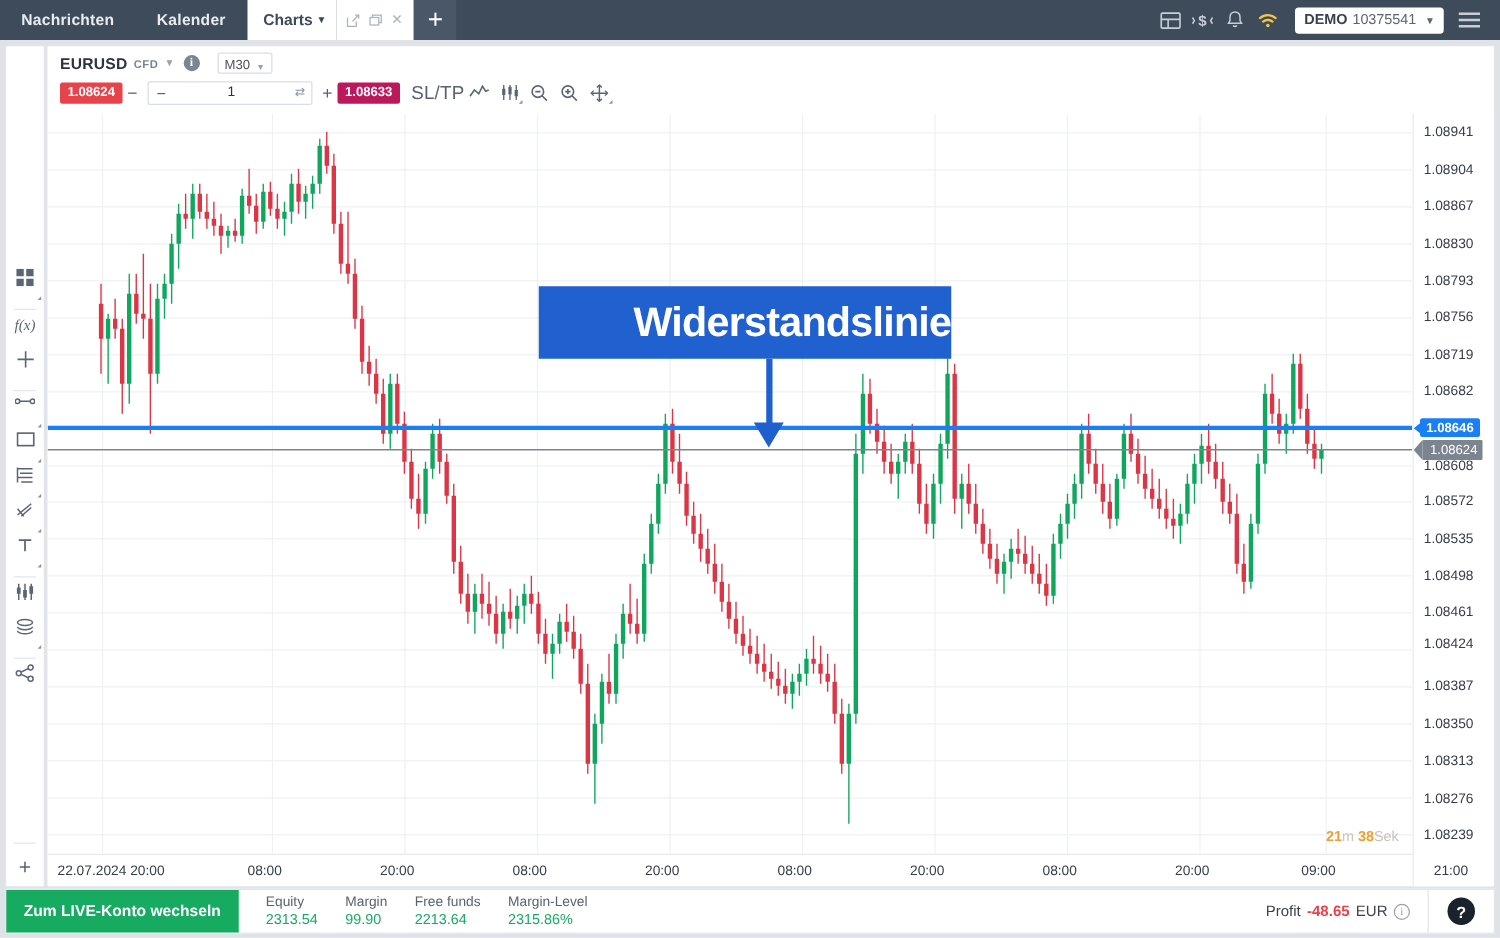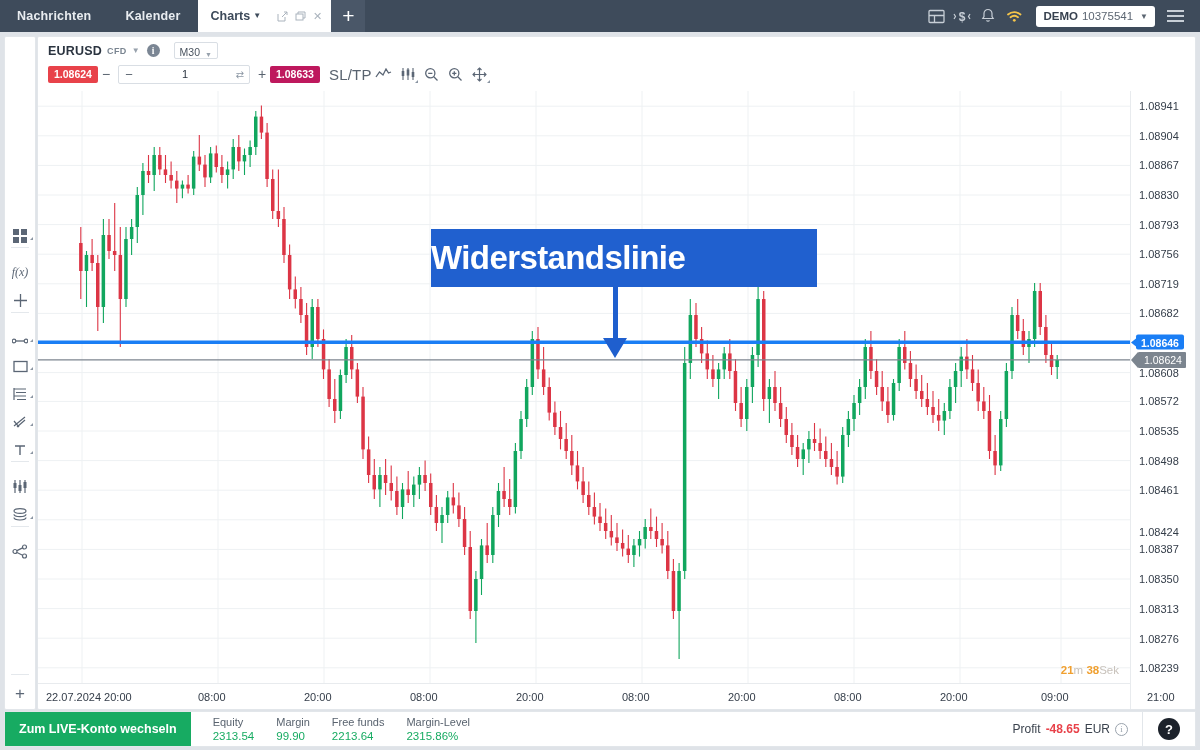--- a/index.html
+++ b/index.html
@@ -49,21 +49,21 @@
   .burger i { display: block; width: 17px; height: 2px; background: #c7ced6; }
 
   
   .lefttools {
     position: absolute; left: 4px; top: 36px; width: 32px; height: 674px;
     background: #fff; border: 1px solid #e2e6ea; border-radius: 2px;
     display: flex; flex-direction: column; align-items: center;
   }
   .lt-spacer { height: 178px; }
   .lt-btn {
-    width: 32px; height: 28px; display: flex; align-items: flex-end; justify-content: center;
+    width: 32px; height: 28px; display: flex; align-items: flex-start; justify-content: center;
     color: #5b6675; cursor: pointer; position: relative;
   }
   .lt-btn .cor { position: absolute; right: 3px; bottom: 3px; width: 0; height: 0;
     border-left: 3px solid transparent; border-top: 3px solid transparent; border-bottom: 3px solid #8b96a3; }
   .lt-sep { width: 18px; height: 1px; background: #e4e8ec; margin: 4px 0; }
   .lt-bottom { margin-top: auto; width: 100%; display: flex; flex-direction: column; align-items: center; }
   .lt-plus { width: 30px; height: 30px; display: flex; align-items: center; justify-content: center;
     color: #5b6675; font-size: 17px; font-weight: 300; cursor: pointer; }
 
   
@@ -138,22 +138,22 @@
     font-size: 10.5px; display: flex; align-items: center; padding: 0 4px 0 6px;
     transform: translateY(-50%);
   }
   .tag-gray::before {
     content: ""; position: absolute; left: -7px; top: 50%; transform: translateY(-50%);
     border-top: 8px solid transparent; border-bottom: 8px solid transparent; border-right: 7px solid #7c858f;
   }
 
   
   .callout {
-    position: absolute; left: 393px; top: 192px; width: 386px; height: 58px;
-    background: #2060cf; display: flex; align-items: center; justify-content: flex-start;
+    position: absolute; left: 393px; top: 192px; width: 330px; height: 58px;
+    background: #2060cf; display: flex; align-items: center; justify-content: flex-end;
   }
   .callout span { color: #fff; font-size: 33px; font-weight: bold; letter-spacing: -.6px; }
   .arrow-stem { position: absolute; left: 575px; top: 250px; width: 5px; height: 56px; background: #1f5fce; }
   .arrow-head {
     position: absolute; left: 565px; top: 301px; width: 0; height: 0;
     border-left: 12px solid transparent; border-right: 12px solid transparent; border-top: 20px solid #1f5fce;
   }
 
   
   .bottombar {
@@ -794,21 +794,21 @@
           <div class="ylab" style="top: 133.6px;">1.08793</div>
           <div class="ylab" style="top: 163.2px;">1.08756</div>
           <div class="ylab" style="top: 192.8px;">1.08719</div>
           <div class="ylab" style="top: 222.4px;">1.08682</div>
           <div class="ylab" style="top: 252px;">1.08645</div>
           <div class="ylab" style="top: 281.6px;">1.08608</div>
           <div class="ylab" style="top: 310.4px;">1.08572</div>
           <div class="ylab" style="top: 340px;">1.08535</div>
           <div class="ylab" style="top: 369.6px;">1.08498</div>
           <div class="ylab" style="top: 399.2px;">1.08461</div>
-          <div class="ylab" style="top: 441px;">1.08424</div>
+          <div class="ylab" style="top: 424px;">1.08424</div>
           <div class="ylab" style="top: 458.4px;">1.08387</div>
           <div class="ylab" style="top: 488px;">1.08350</div>
           <div class="ylab" style="top: 517.6px;">1.08313</div>
           <div class="ylab" style="top: 548px;">1.08276</div>
           <div class="ylab" style="top: 576.8px;">1.08239</div>
         </div>
       <div class="xaxis" id="xaxis">
           <div class="xlab" style="left: 8px;">22.07.2024 20:00</div>
           <div class="xlab" style="left: 160px;">08:00</div>
           <div class="xlab" style="left: 266px;">20:00</div>

